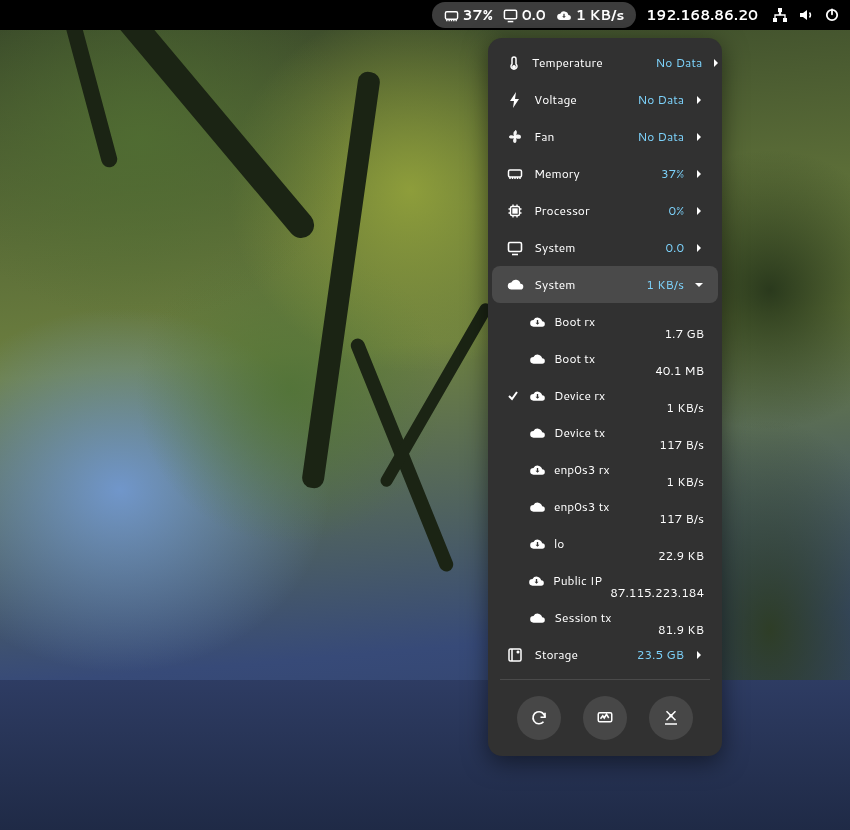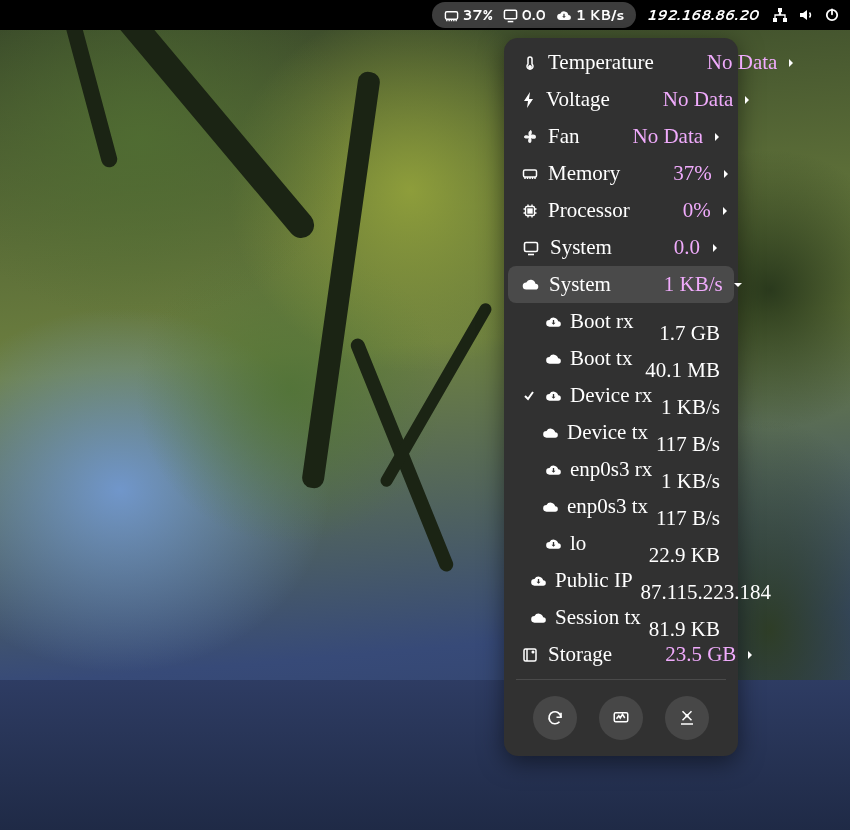--- a/index.html
+++ b/index.html
@@ -50,51 +50,50 @@
   .pill {
     display: flex;
     align-items: center;
     gap: 10px;
     background: #3d3d3d;
     border-radius: 14px;
     padding: 2px 12px;
     height: 22px;
   }
   .pill-group { display: flex; align-items: center; gap: 4px; }
-  .ip { font-weight: 600; font-style: italic; }
+  .ip { font-weight: 600; }
   .tray { display: flex; align-items: center; gap: 10px; margin-left: 4px; }
   .tray svg, .topbar svg { display: block; }
 
   
   .popover {
     position: absolute;
     top: 38px;
-    right: 112px;
+    right: 128px;
     width: 234px;
     background: #313131;
     color: #fff;
     border-radius: 14px;
     padding: 6px 0 12px 0;
     box-shadow: 0 6px 24px rgba(0,0,0,0.5);
-    font-size: 21px;
-    font-family: Liberation Serif, serif;
+    font-size: 12px;
   }
   .row {
     display: flex;
     align-items: center;
     height: 37px;
     padding: 0 14px 0 14px;
     gap: 10px;
     cursor: default;
     border-radius: 8px;
     margin: 0 4px;
   }
   .row.hover { background: #4a4a4a; }
   .row .label { flex: 1; white-space: nowrap; }
-  .row .value { color: #f0abfc; white-space: nowrap; font-variant-numeric: tabular-nums; margin-left: 43px; }
+  .row .value { color: #7dd3fc; white-space: nowrap; font-variant-numeric: tabular-nums; margin-left: 43px; }
   .row .chevron { width: 10px; display: flex; justify-content: center; }
   .row .leading-icon { width: 18px; display: flex; justify-content: center; align-items: center; }
 
   .subrow {
     display: flex;
     align-items: center;
     height: 37px;
     padding: 0 14px 0 14px;
     gap: 8px;
     border-radius: 8px;

